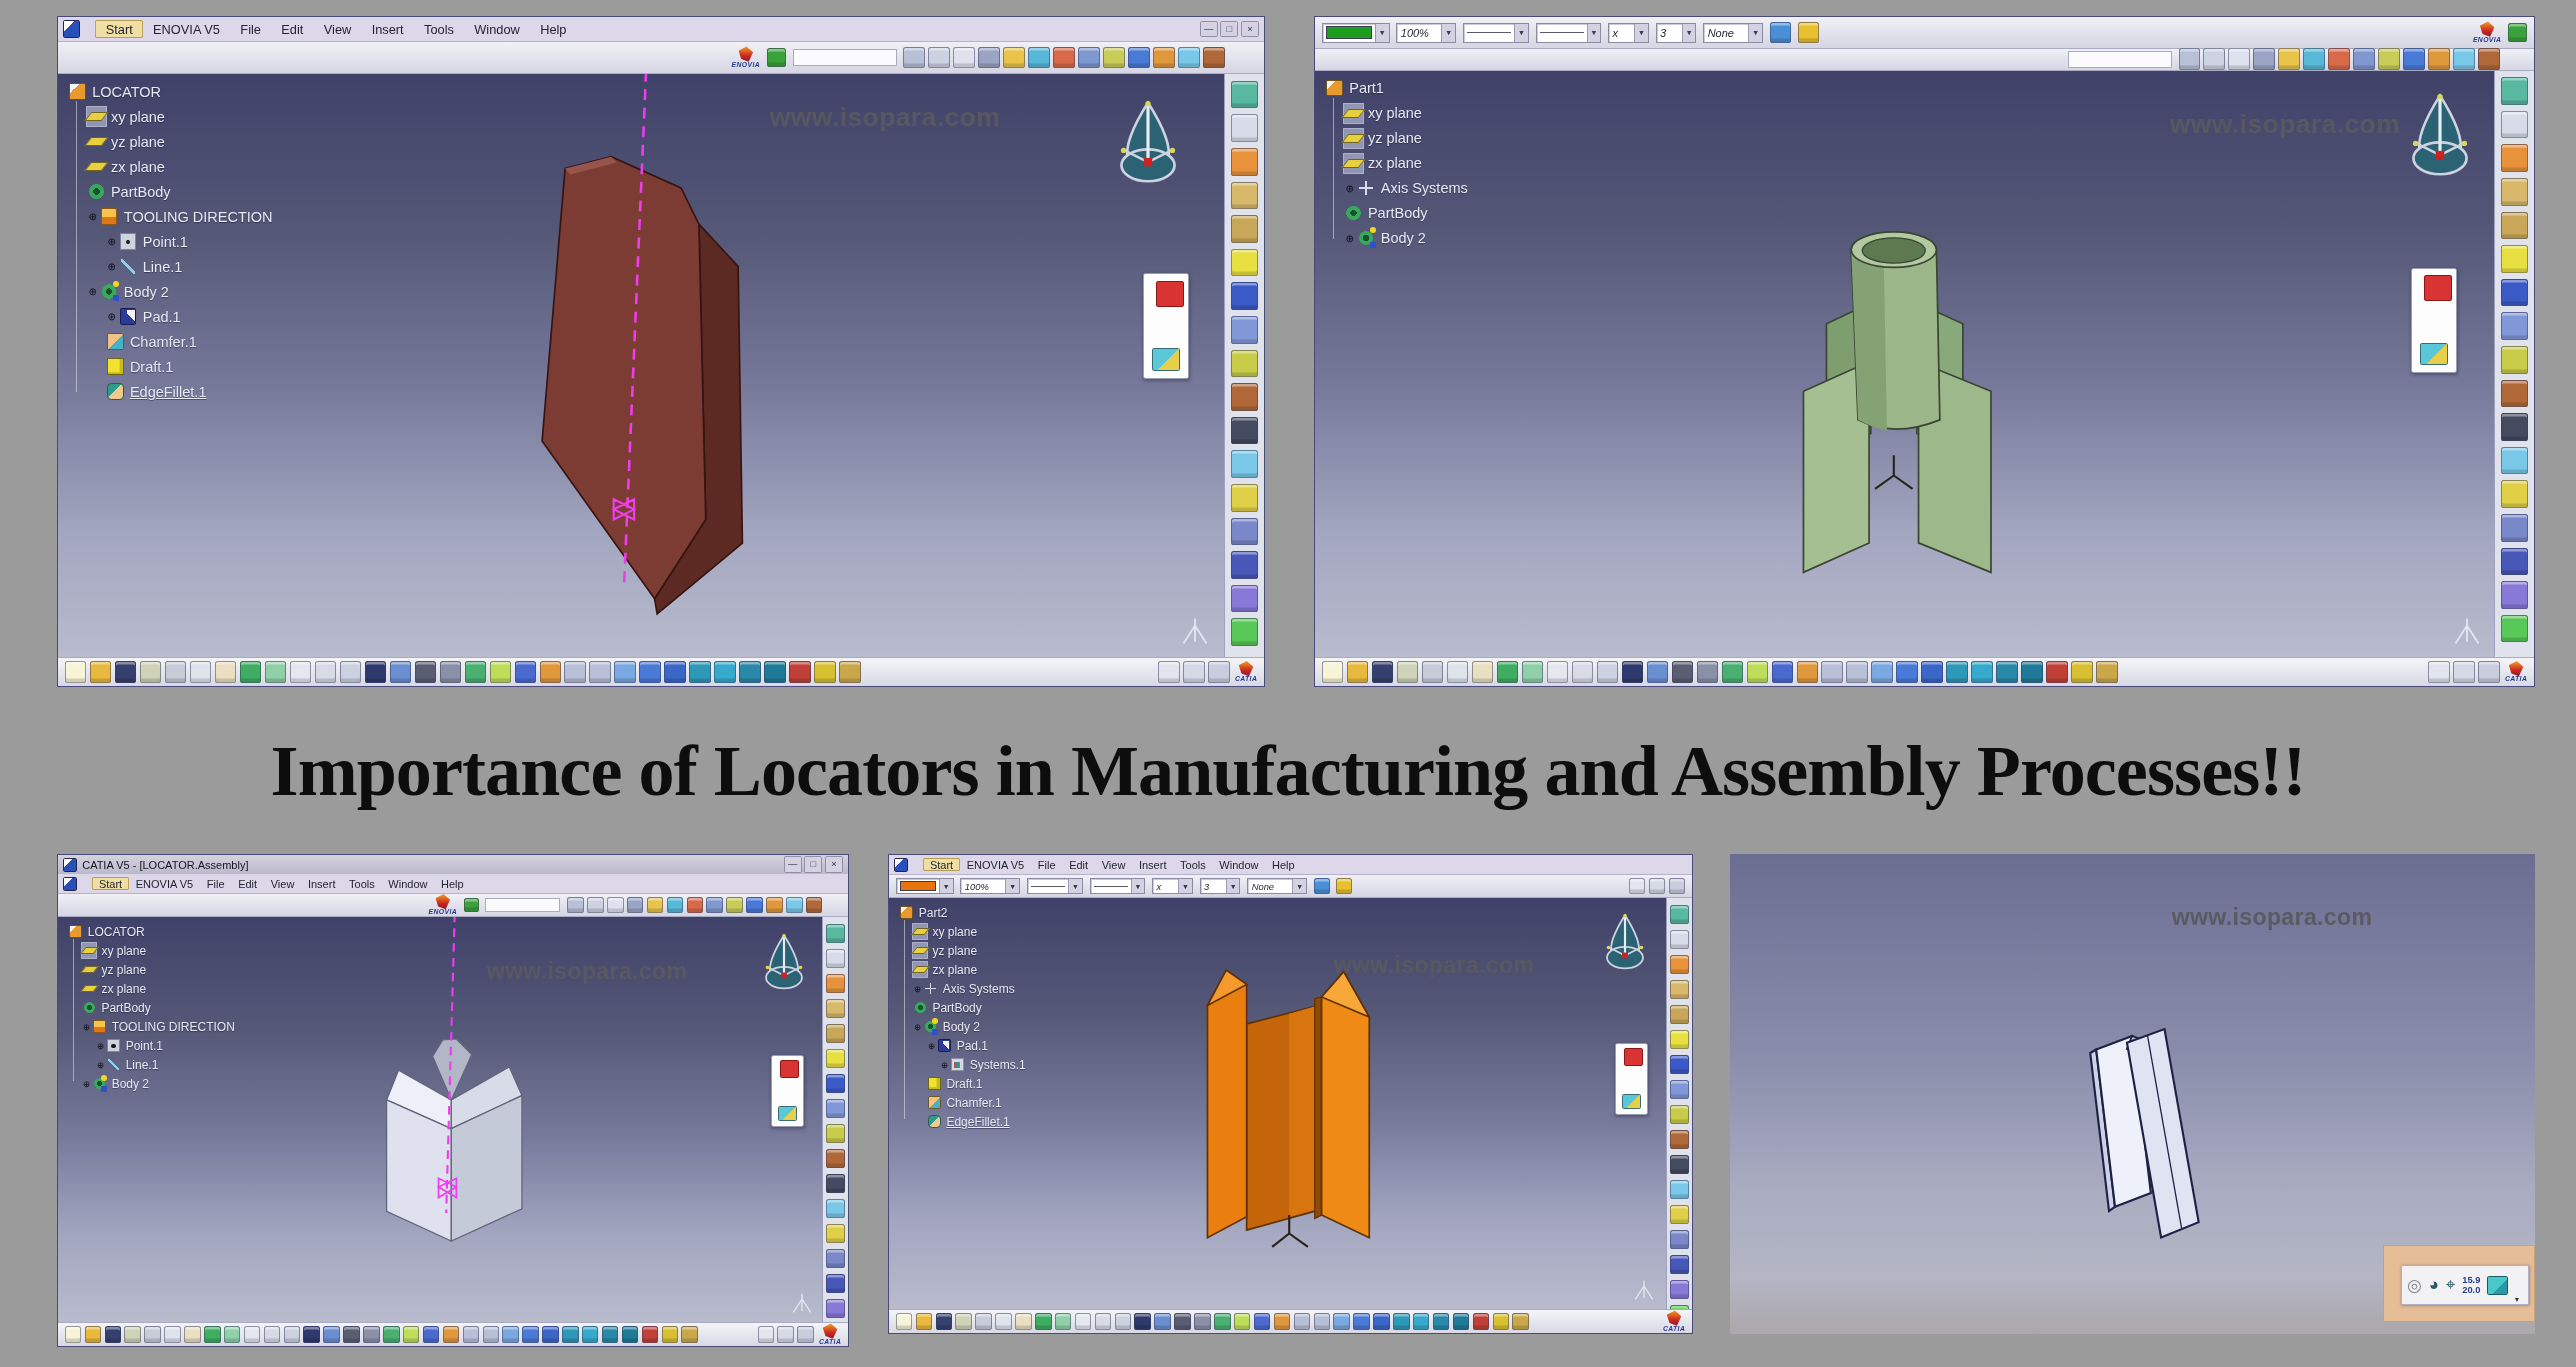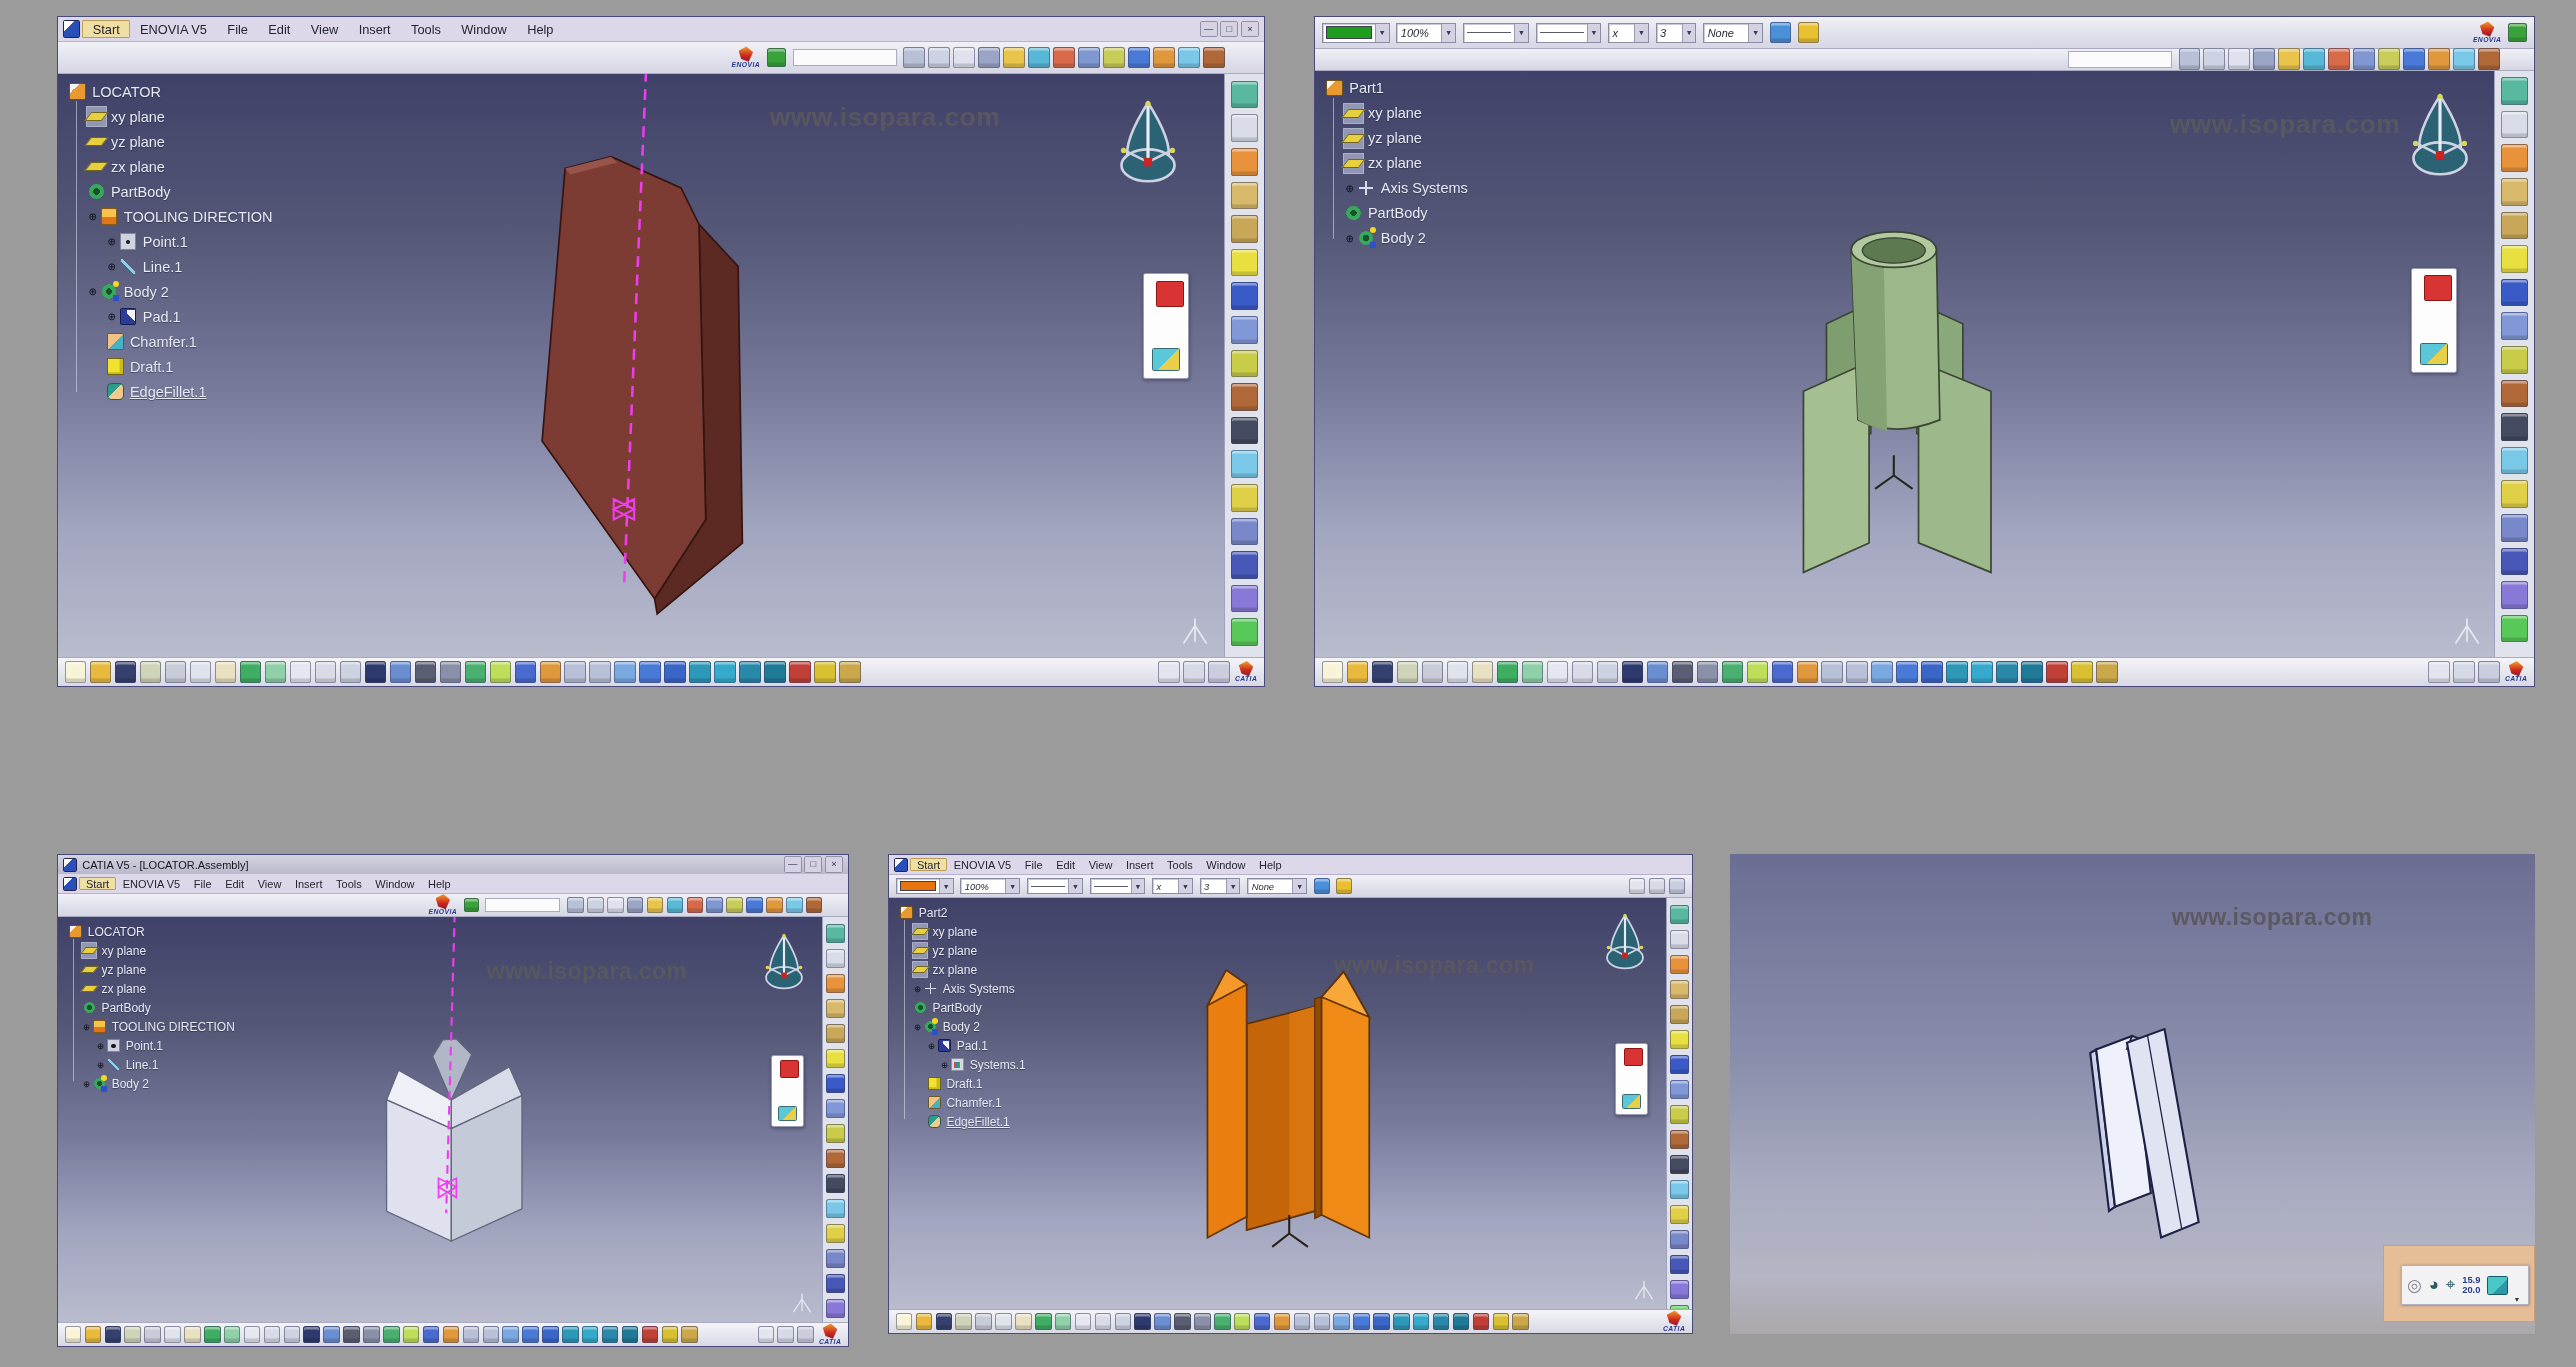--- a/index.html
+++ b/index.html
@@ -16,21 +16,21 @@
     background:#d9d6e6;border:1.7px solid #4a4a7a;box-sizing:border-box;}
   .w-tl{left:57px;top:16px;width:1208px;height:671px;}
   .w-tr{left:1314px;top:16px;width:1221px;height:671px;}
   .w-bl{left:57px;top:854px;width:792px;height:493px;}
   .w-bc{left:888px;top:854px;width:805px;height:480px;}
   .pane-br{left:1730px;top:854px;width:805px;height:480px;border:none;background:none;}
 
   
   .titlebar{height:19px;display:flex;align-items:center;gap:5.1px;padding:0 5.1px;
     background:linear-gradient(#d3d3e0,#b9b9cc);font-size:11px;color:#15151f;flex:none;}
-  .menubar{display:flex;align-items:center;gap:2px;padding:0 5.1px;
+  .menubar{display:flex;align-items:center;gap:15px;padding:0 5.1px;
     background:#dcd8ea;border-bottom:0.9px solid #b6b2cc;flex:none;}
   .size-lg .menubar{height:24px;font-size:12.8px;}
   .size-sm .menubar{height:19px;font-size:11px;}
   .menu-item{padding:1.7px 10.2px;color:#24242e;border-radius:1.7px;}
   .size-sm .menu-item{padding:0.9px 6.8px;}
   .menu-item.active{background:#f0dfa4;box-shadow:0 0 0 0.9px #b89c50 inset;}
   .toolbar-row{display:flex;align-items:center;gap:6.8px;padding:0 6.8px;flex:none;
     background:linear-gradient(#f0f0f6,#d6d6e4);border-bottom:0.9px solid #a9abc2;}
   .size-lg .toolbar-row{height:31px;}
   .size-sm .toolbar-row{height:22px;}
@@ -602,20 +602,21 @@
           <span class="chip" style="background: rgb(214, 217, 230);"></span>
           <span class="chip" style="background: rgb(201, 205, 222);"></span>
         </nav>
       <span class="logo">
           <i></i>
           <b>CATIA</b>
         </span>
     </div>
   </div>
 
+  <div class="banner">Importance of Locators in Manufacturing and Assembly Processes!!</div>
 
   <div class="catia-window size-sm w-bl">
     <div class="titlebar">
       <span class="app-icon"></span>
       <span>CATIA V5 - [LOCATOR.Assembly]</span>
       <span class="winctl">
         <b>—</b>
         <b>□</b>
         <b>×</b>
       </span>

